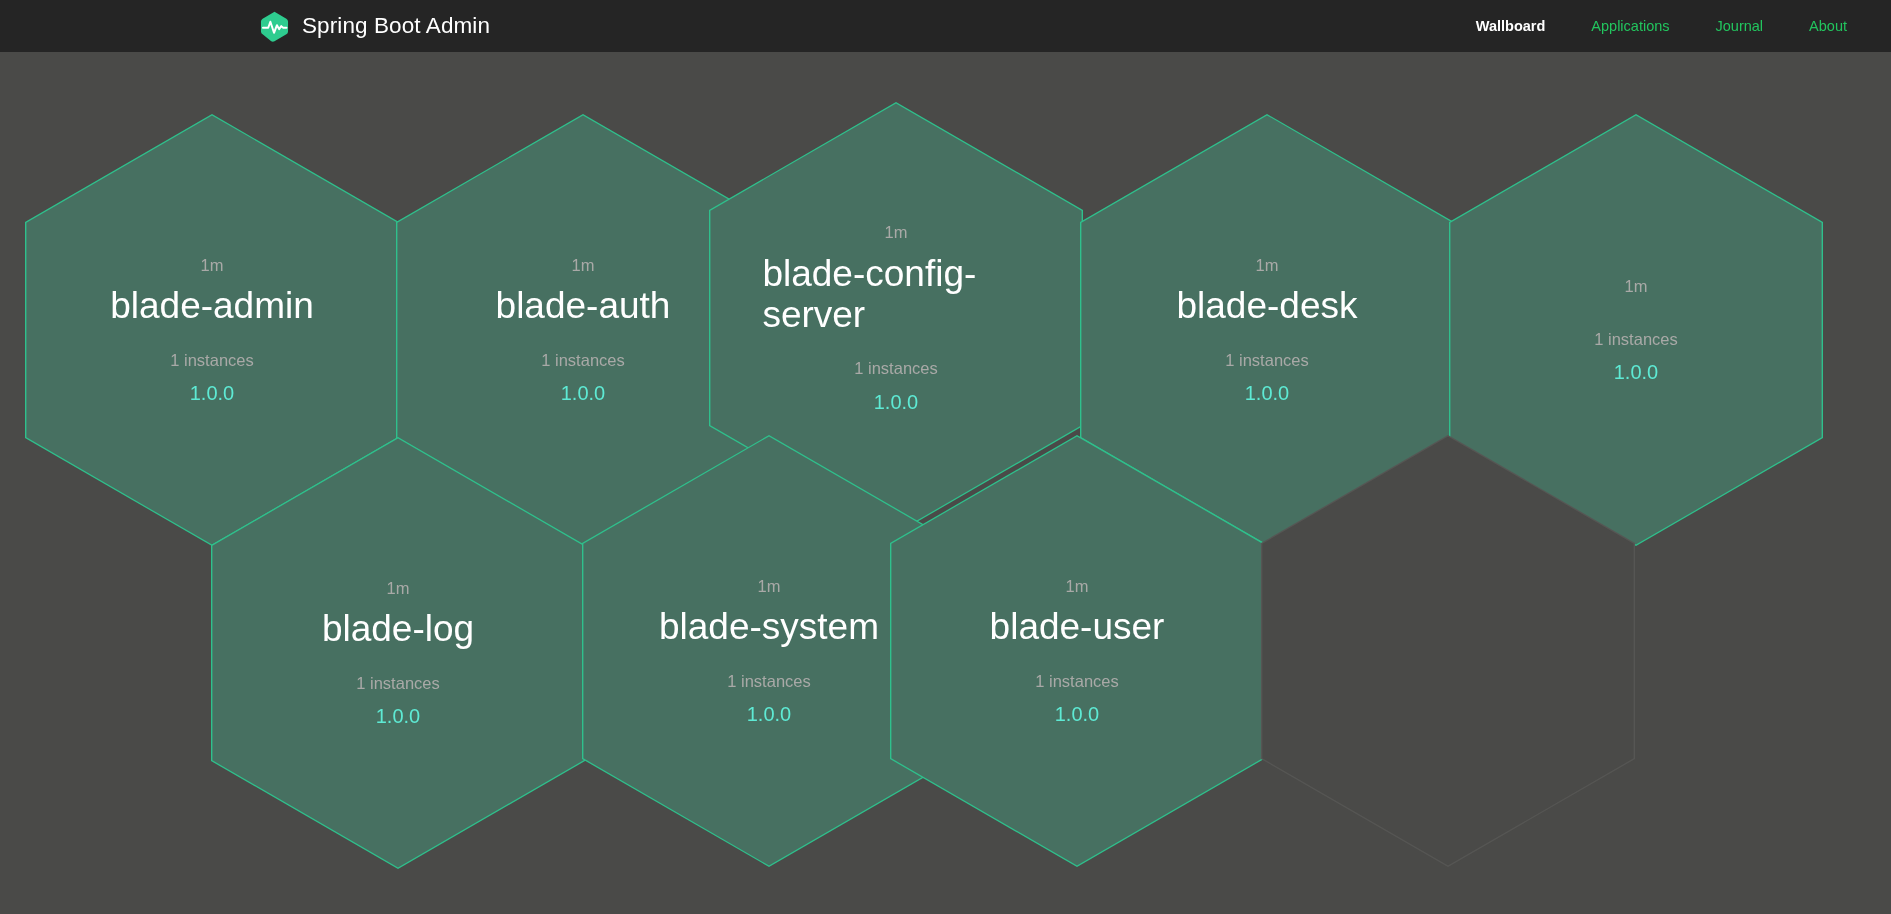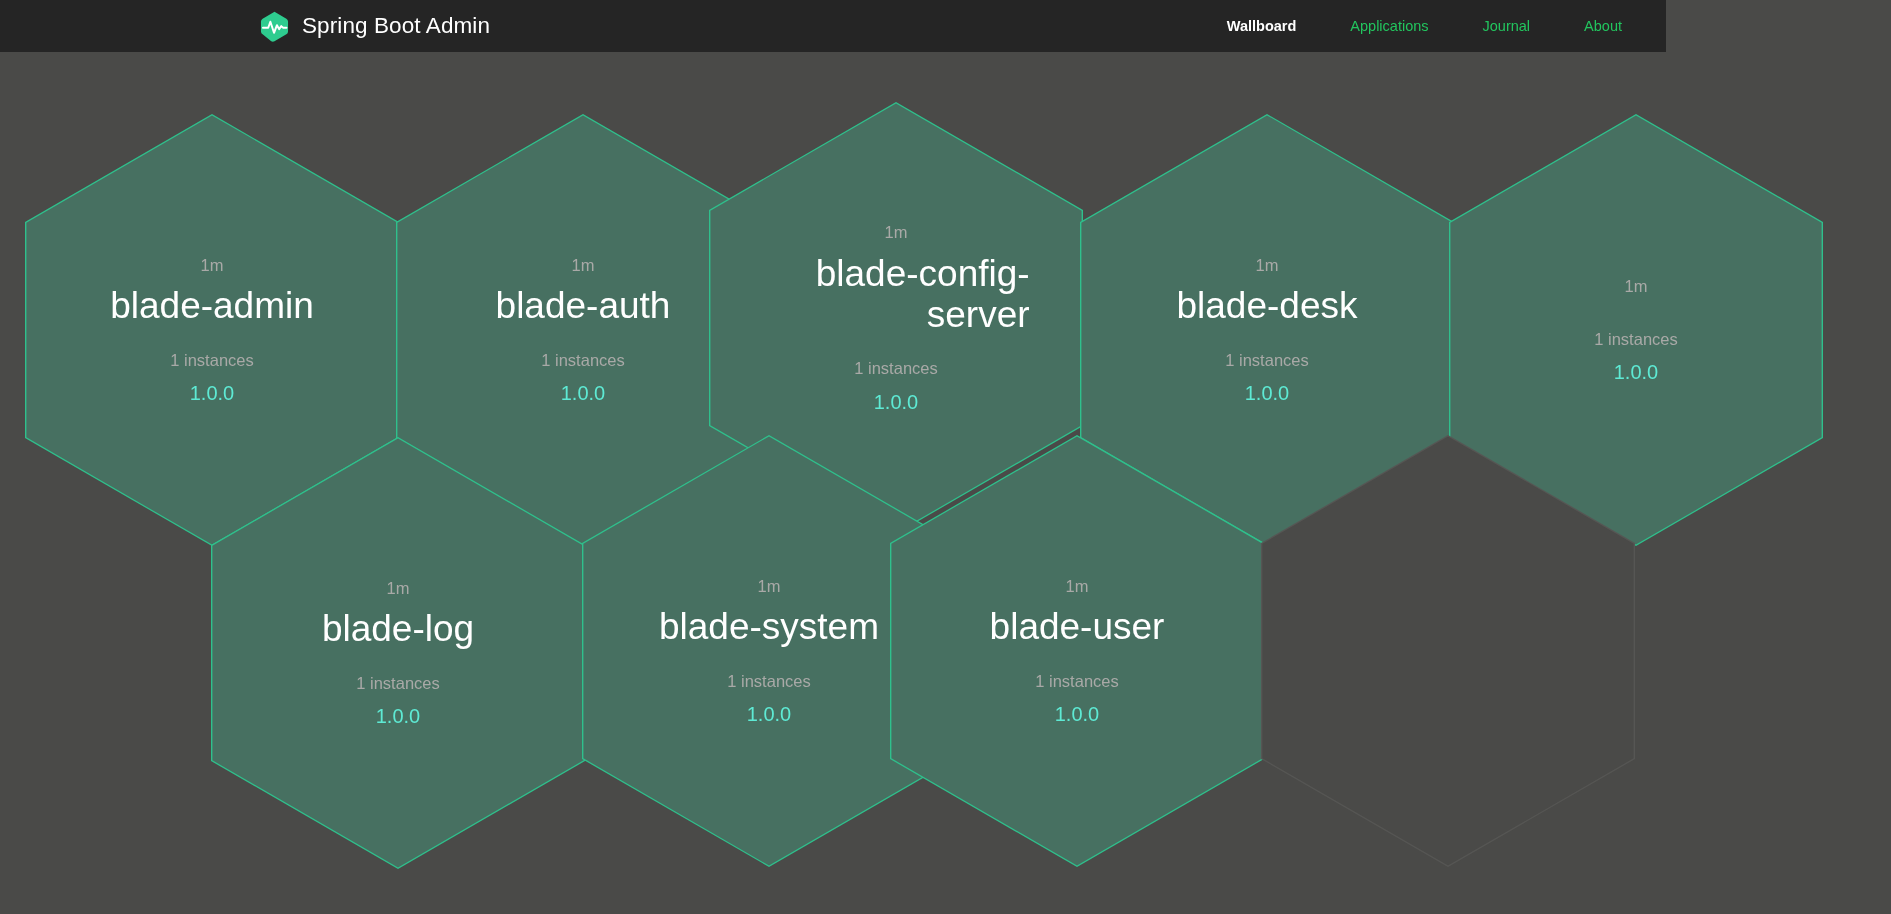--- a/index.html
+++ b/index.html
@@ -6,37 +6,37 @@
   html, body {
     width:1891px; height:914px;
     background:#4a4a48;
     font-family:"Liberation Sans", sans-serif;
     overflow:hidden;
   }
 
   
   .navbar{
     position:absolute; top:0; left:0;
-    width:1666px; height:52px;
+    width:1891px; height:52px;
     background:#252525;
     display:flex; align-items:center;
   }
   .brand{
     display:flex; align-items:center; gap:11px;
     margin-left:258px;
     cursor:pointer;
   }
   .brand-logo{ width:33px; height:33px; display:block; }
   .brand-title{
     color:#ffffff; font-size:22.5px; font-weight:400;
     letter-spacing:.1px; white-space:nowrap;
   }
   .nav-links{
     margin-left:auto; margin-right:25px;
-    display:flex; align-items:center; gap:16px;
+    display:flex; align-items:center; gap:8px;
   }
   .nav-link{
     color:#22c55e; font-size:14.5px; font-weight:400;
     padding:0 19px; white-space:nowrap; cursor:pointer;
     text-decoration:none;
   }
   .nav-link.active{ color:#ffffff; font-weight:700; }
 
   
   .wallboard{
@@ -53,21 +53,21 @@
     cursor:pointer;
   }
   .hex-inner{
     position:absolute; inset:1.4px;
     -webkit-clip-path: polygon(50% 0%, 100% 25%, 100% 75%, 50% 100%, 0% 75%, 0% 25%);
     clip-path: polygon(50% 0%, 100% 25%, 100% 75%, 50% 100%, 0% 75%, 0% 25%);
     background:#477061;
     display:flex; flex-direction:column;
     align-items:center; justify-content:center;
     padding:0 52px;
-    text-align:right;
+    text-align:left;
   }
   .hex.empty{ background:#565654; cursor:default; }
   .hex.empty .hex-inner{ background:#4a4a48; }
 
   .hex-status{
     color:#a9a9a7; font-size:16.5px; line-height:1.1;
     margin-bottom:11px;
   }
   .hex-name{
     color:#ffffff; font-size:37px; line-height:1.12;

